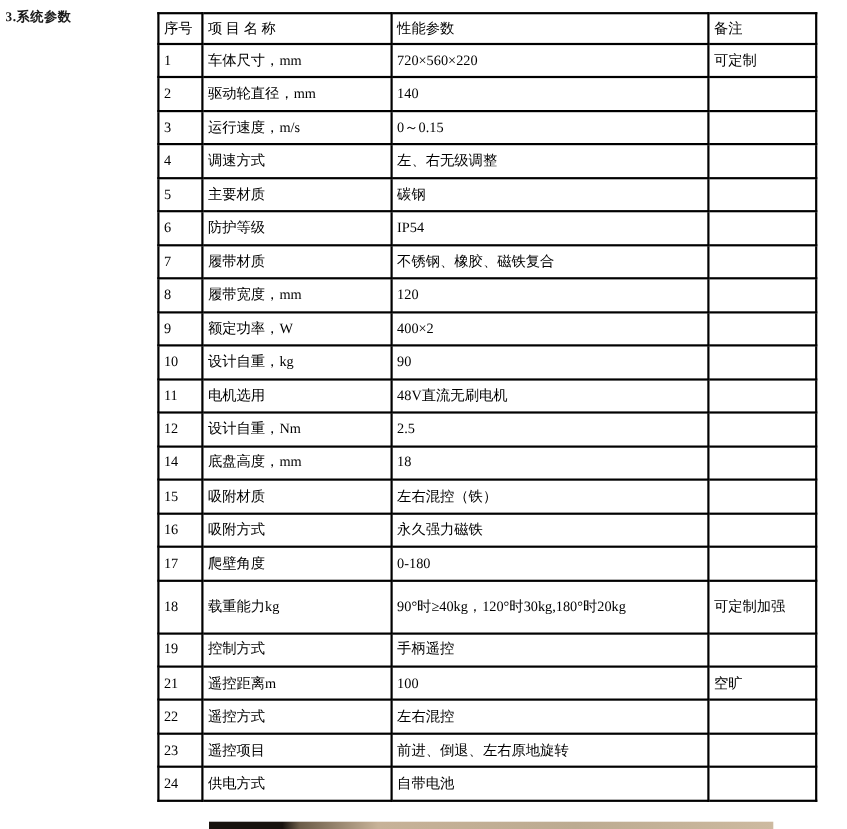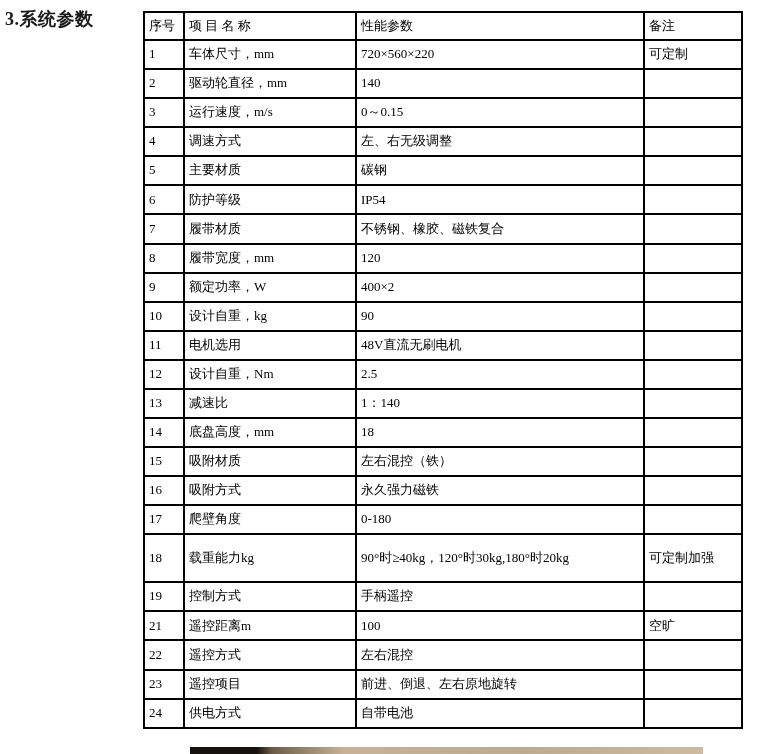--- a/index.html
+++ b/index.html
@@ -8,21 +8,21 @@
     position:relative;
     background:#ffffff;
     font-family:"Liberation Serif","DejaVu Serif",serif;
     color:#000000;
     overflow:hidden;
   }
   .doc-title {
     position:absolute;
     left:5px;
     top:7px;
-    font-size:18px;
+    font-size:12px;
     font-weight:bold;
     color:#1a1a1a;
     letter-spacing:0.5px;
   }
   table.params-table {
     position:absolute;
     left:143px;
     top:11px;
     width:598px;
     height:718px;
@@ -138,26 +138,20 @@
         <td>48V直流无刷电机</td>
         <td></td>
       </tr>
       <tr>
         <td>12</td>
         <td>设计自重，Nm</td>
         <td>2.5</td>
         <td></td>
       </tr>
       <tr>
-        <td>13</td>
-        <td>减速比</td>
-        <td>1：140</td>
-        <td></td>
-      </tr>
-      <tr>
         <td>14</td>
         <td>底盘高度，mm</td>
         <td>18</td>
         <td></td>
       </tr>
       <tr>
         <td>15</td>
         <td>吸附材质</td>
         <td>左右混控（铁）</td>
         <td></td>

